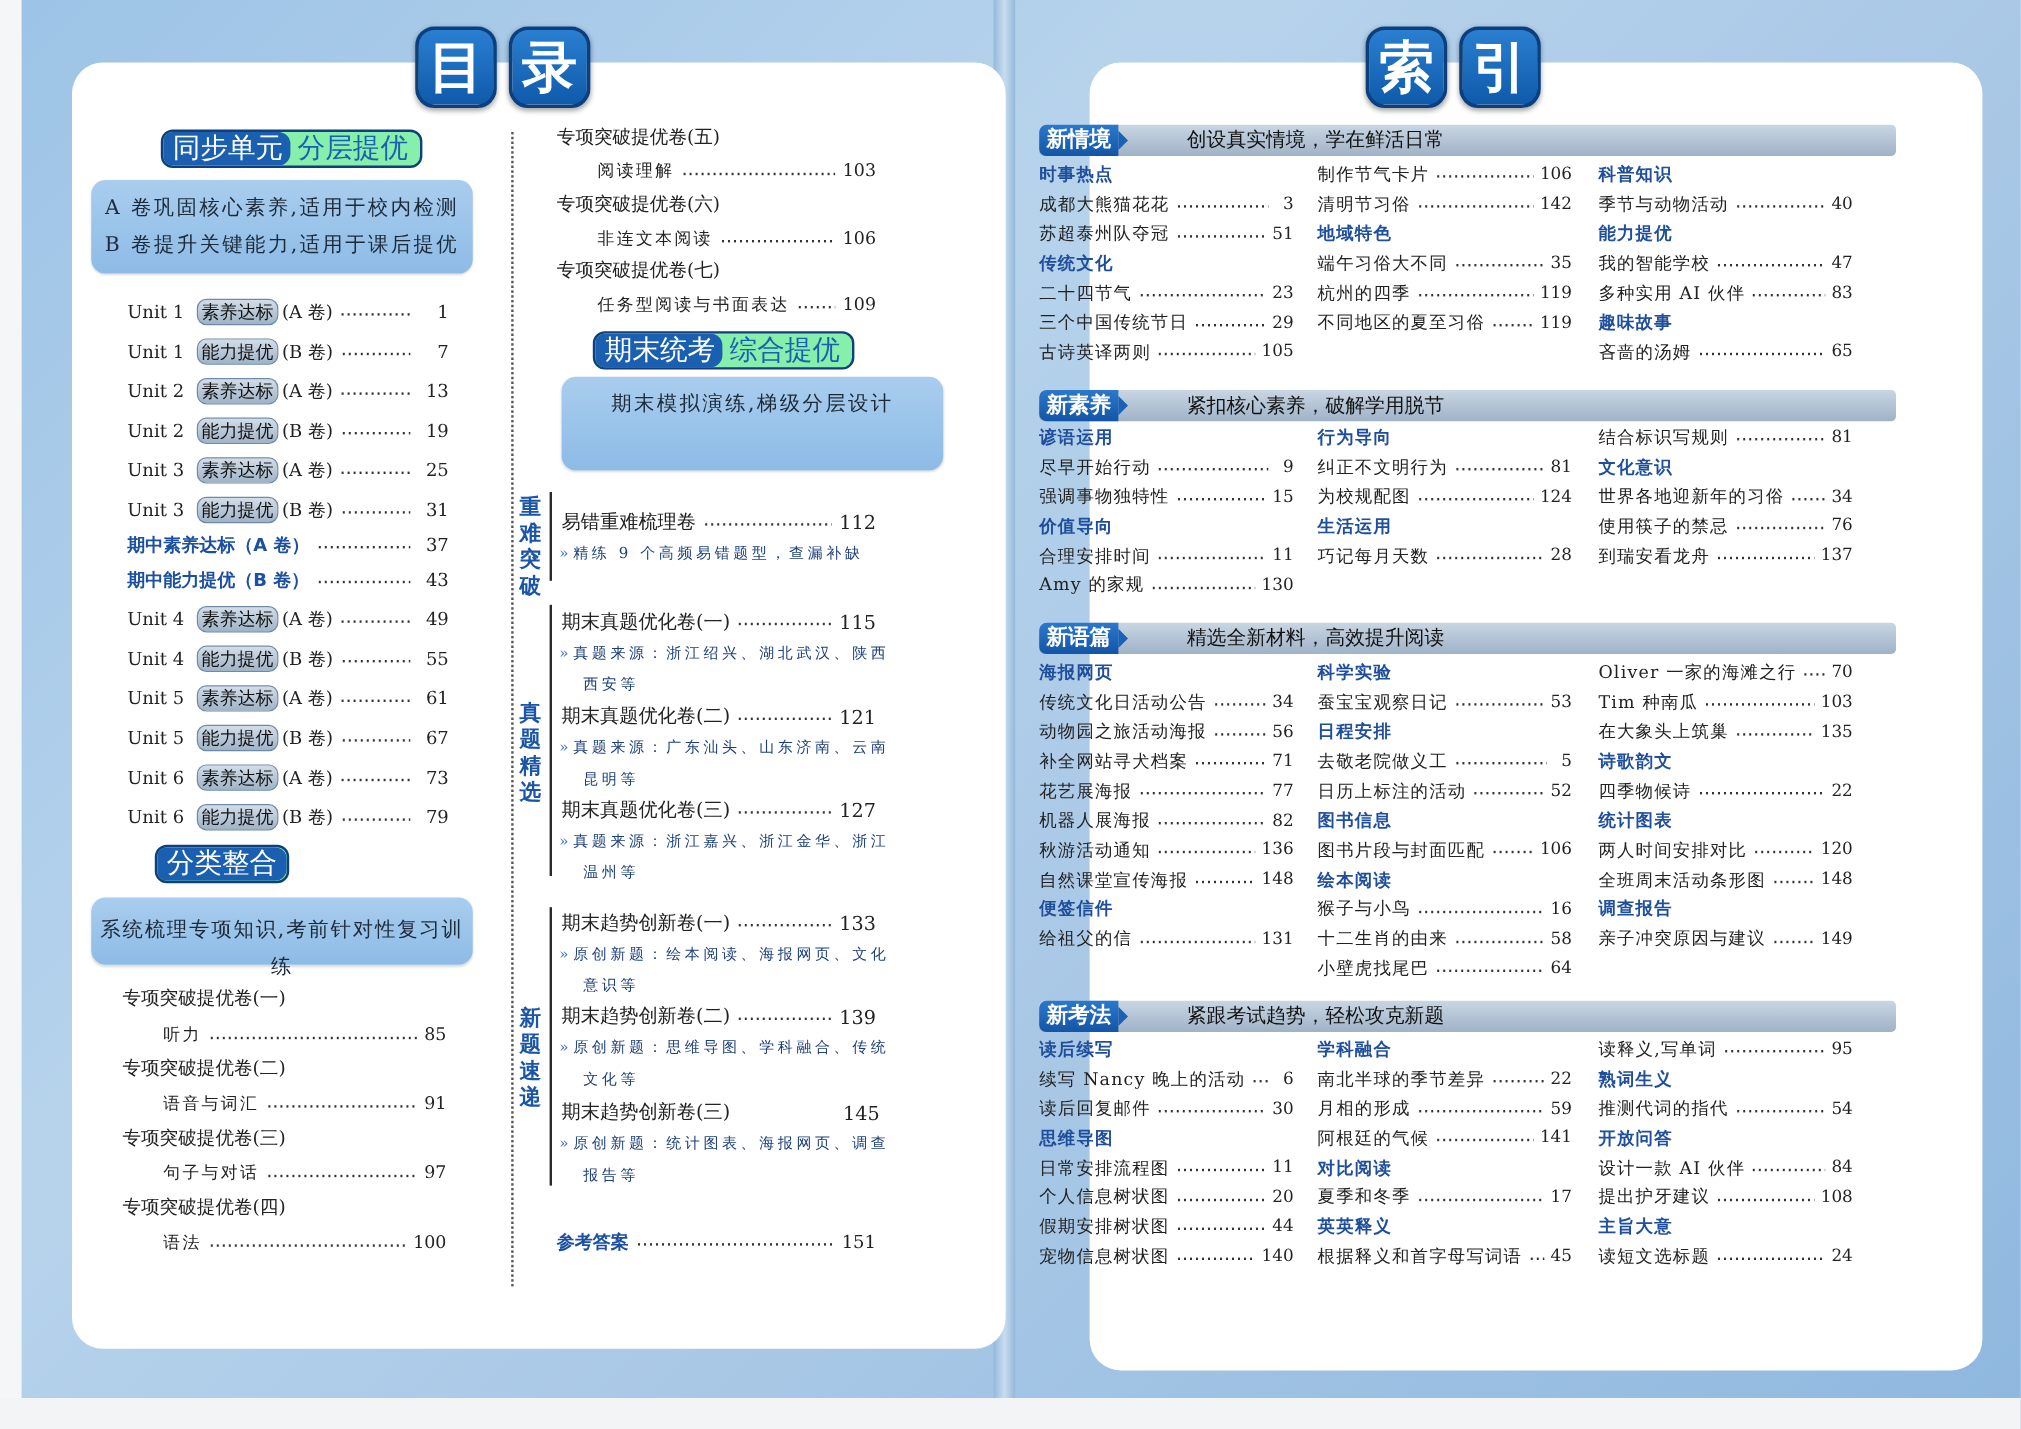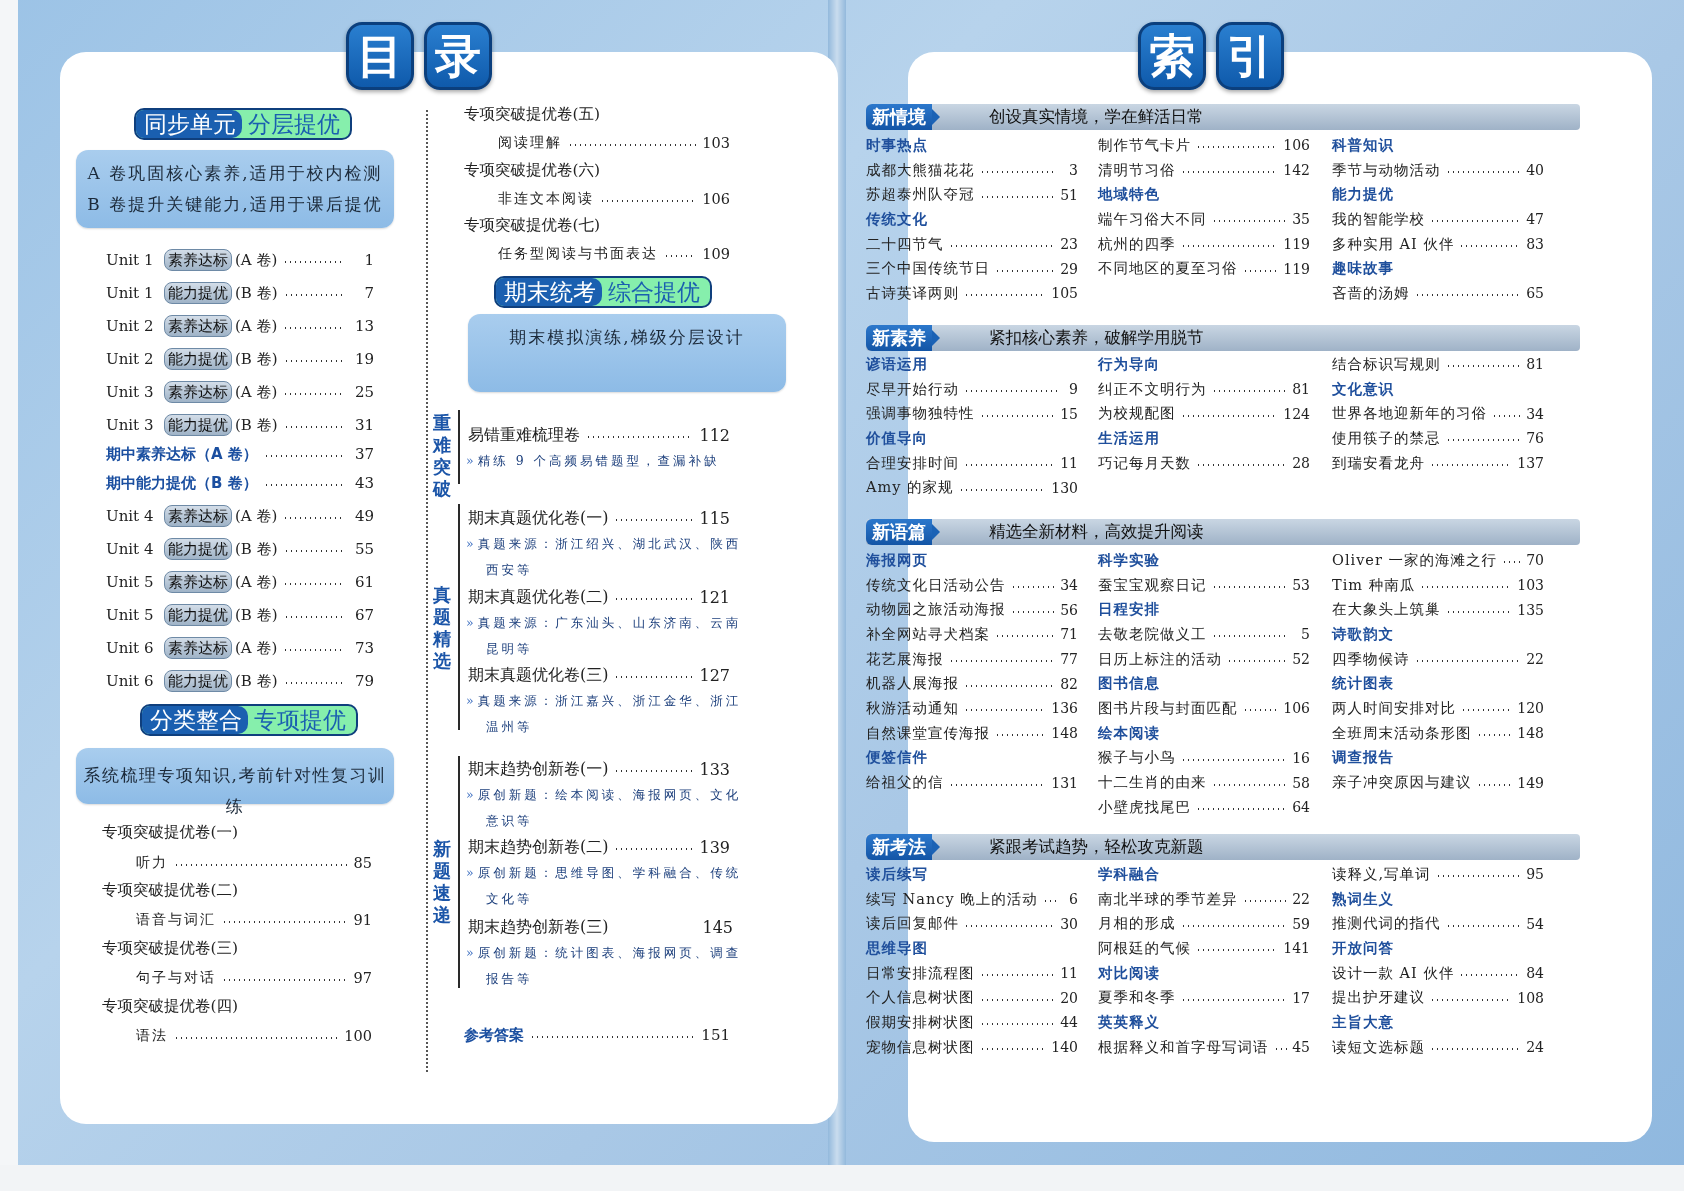--- a/index.html
+++ b/index.html
@@ -240,21 +240,21 @@
     </div>
     <div class="toc-row" style="left: 106px; top: 668px; width: 268px;">
       <span class="unit">Unit 6</span>
       <span class="tag">能力提优</span>
       <span class="paren">(B 卷)</span>
       <span class="dots"></span>
       <span class="page">79</span>
     </div>
   </div>
 
-<div class="pill" style="left:140px; top:704px;">
+<div class="pill" style="left:129px; top:704px;flex-direction:column;">
   <span class="pill-a">分类整合</span>
   <span class="pill-b">专项提优</span>
 </div>
 <div class="ribbon" style="left:76px; top:748px; width:318px; height:56px; padding-top:12px;">
   <div style="letter-spacing:1.5px;">系统梳理专项知识,考前针对性复习训练</div>
 </div>
 
 <div id="special-rows">
     <div class="sub-title" style="left: 102px; top: 822px;">专项突破提优卷(一)</div>
     <div class="sub-row" style="left: 136px; top: 851px; width: 236px;">

